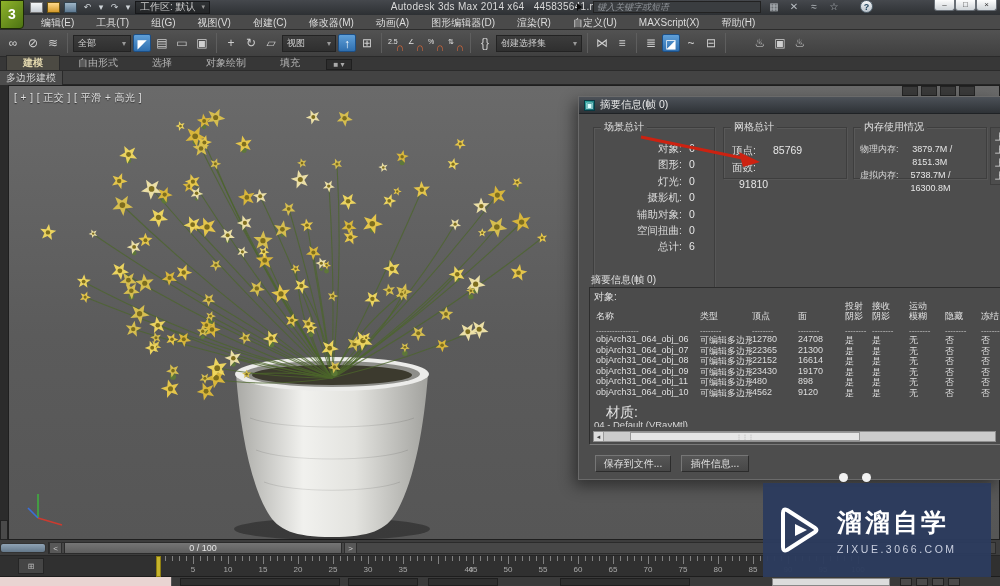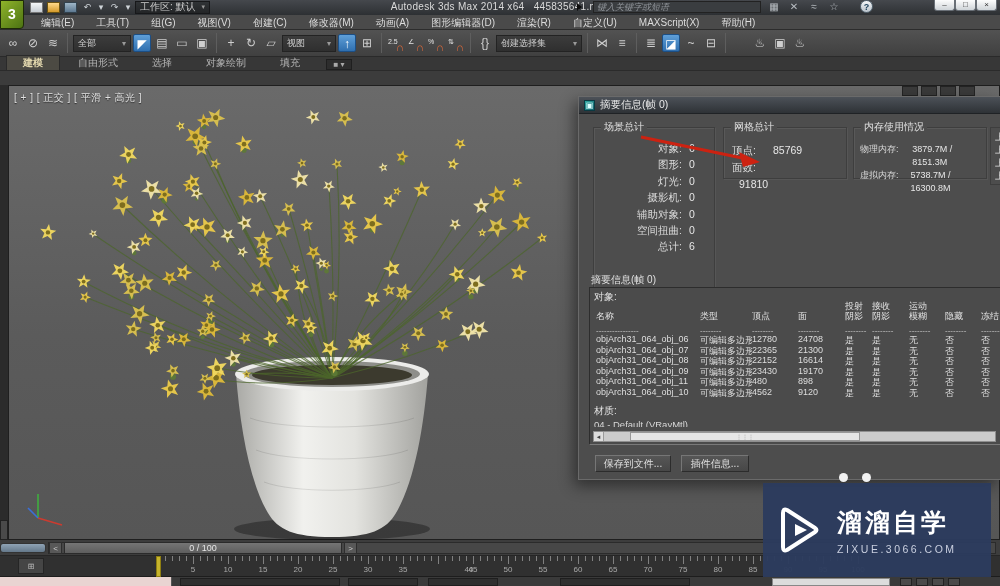--- a/index.html
+++ b/index.html
@@ -134,21 +134,21 @@
   #tablehead { position:absolute; left:6px; top:14px; display:flex; align-items:flex-end; }
   #tablehead span { font-size:9px; line-height:1.08; color:#e2e2e2; white-space:pre-line; }
   #dashrow { position:absolute; left:6px; top:38px; display:flex; }
   #dashrow span { overflow:hidden; white-space:nowrap; font-size:8px; color:#c9c9c9;
     letter-spacing:0; }
   #tablerows { position:absolute; left:6px; top:46px; }
   .sumrow { display:flex; height:10.5px; }
   .sumrow span { font-size:9px; color:#dedede; white-space:nowrap; overflow:hidden; }
   .c0{width:104px}.c1{width:52px}.c2{width:46px}.c3{width:47px}.c4{width:27px}
   .c5{width:37px}.c6{width:36px}.c7{width:36px}.c8{width:28px}
-  #materials-label { position:absolute; left:4px; top:116px; font-size:10px; color:#e2e2e2; }
+  #materials-label { position:absolute; left:16px; top:116px; font-size:14px; color:#e2e2e2; }
   #material-line { position:absolute; left:4px; top:131px; font-size:9.5px; color:#d8d8d8;
     height:8px; overflow:hidden; line-height:11px; }
   .dlgbtn { position:absolute; height:17px; background:linear-gradient(#565656,#474747);
     border:1px solid #2c2c2c; border-top-color:#767676; border-left-color:#767676;
     color:#e0e0e0; font-size:10px; text-align:center; line-height:16px; }
   #clipgroup { position:absolute; left:411px; top:30px; width:20px; height:58px;
     border:1px solid #3e3e3e; padding:3px 0 0 4px; font-size:9px; color:#d8d8d8;
     white-space:pre-line; line-height:13px; }
   #arrow-svg { position:absolute; left:0; top:0; pointer-events:none; }
 
@@ -313,20 +313,23 @@
   </div>
 
   <div id="ribbontabs" class="abs">
       <span class="rtab active">建模</span>
       <span class="rtab">自由形式</span>
       <span class="rtab">选择</span>
       <span class="rtab">对象绘制</span>
       <span class="rtab">填充</span>
       <span id="ribbonmore">■ ▾</span>
     </div>
+  <div id="panelrow" class="abs">
+    <span id="paneltitle">多边形建模</span>
+  </div>
 
   <div id="leftstrip" class="abs"></div>
   <div id="leftnotch" class="abs"></div>
   <div id="viewport" class="abs"></div>
   <svg id="plant" class="abs" width="580" height="452" viewBox="0 0 580 452">
     <defs>
       <linearGradient id="potg" x1="0" y1="0" x2="1" y2="0">
         <stop offset="0" stop-color="#a9a9a5"></stop>
           <stop offset="0.35" stop-color="#f1f1ee"></stop>
         <stop offset="0.62" stop-color="#e3e3df"></stop>

